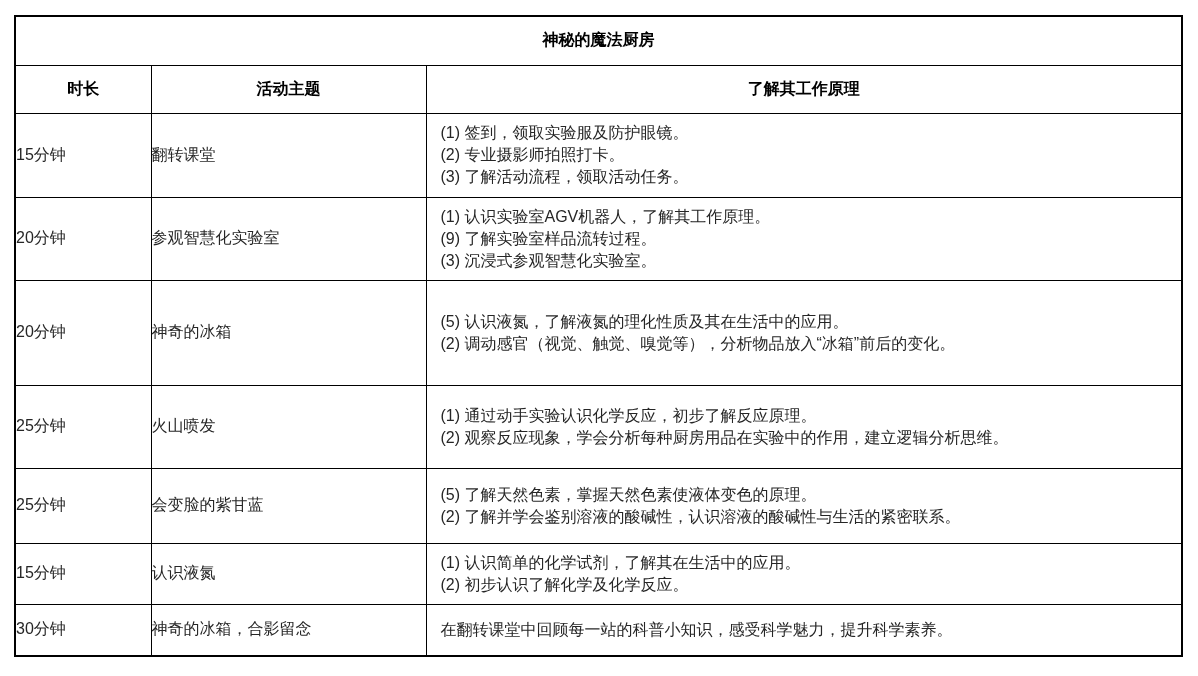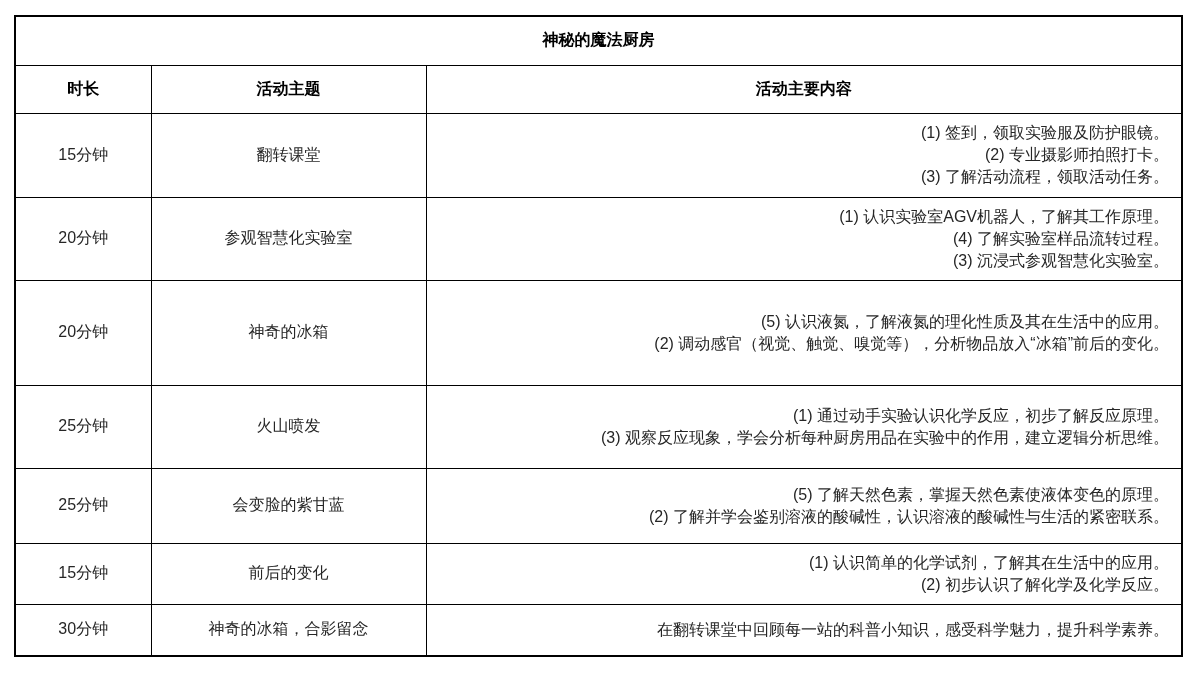--- a/index.html
+++ b/index.html
@@ -34,22 +34,22 @@
     font-weight: bold;
     color: #000000;
   }
   tr.header-row th {
     height: 48px;
     text-align: center;
     font-weight: bold;
     color: #000000;
     margin-left: 6px;
   }
-  td.dur-cell, td.theme-cell { text-align: center; }
-  td.content-cell { padding: 8px 12px 8px 14px; text-align: right; }
+  td.dur-cell, td.theme-cell { }
+  td.content-cell { padding: 8px 12px 8px 14px; }
   td.content-cell .line { line-height: 22px; white-space: nowrap; }
   tr.r1 { height: 84px; }
   tr.r2 { height: 82px; }
   tr.r3 { height: 105px; }
   tr.r4 { height: 83px; }
   tr.r5 { height: 75px; }
   tr.r6 { height: 56px; }
   tr.r7 { height: 52px; }
 </style>
 </head>
@@ -64,73 +64,73 @@
     </colgroup>
 
     <tbody>
         <tr class="title-row">
       <td colspan="3">神秘的魔法厨房</td>
     </tr>
 
     <tr class="header-row">
       <th>时长</th>
       <th>活动主题</th>
-      <th>活动主要内容</th>
+      <th>了解其工作原理</th>
     </tr>
 
     <tr class="r1">
       <td class="dur-cell">15分钟</td>
       <td class="theme-cell">翻转课堂</td>
       <td class="content-cell">
         <div class="line">(1) 签到，领取实验服及防护眼镜。</div>
         <div class="line">(2) 专业摄影师拍照打卡。</div>
         <div class="line">(3) 了解活动流程，领取活动任务。</div>
       </td>
     </tr>
 
     <tr class="r2">
       <td class="dur-cell">20分钟</td>
       <td class="theme-cell">参观智慧化实验室</td>
       <td class="content-cell">
         <div class="line">(1) 认识实验室AGV机器人，了解其工作原理。</div>
-        <div class="line">(4) 了解实验室样品流转过程。</div>
+        <div class="line">(9) 了解实验室样品流转过程。</div>
         <div class="line">(3) 沉浸式参观智慧化实验室。</div>
       </td>
     </tr>
 
     <tr class="r3">
       <td class="dur-cell">20分钟</td>
       <td class="theme-cell">神奇的冰箱</td>
       <td class="content-cell">
         <div class="line">(5) 认识液氮，了解液氮的理化性质及其在生活中的应用。</div>
         <div class="line">(2) 调动感官（视觉、触觉、嗅觉等），分析物品放入“冰箱”前后的变化。</div>
       </td>
     </tr>
 
     <tr class="r4">
       <td class="dur-cell">25分钟</td>
       <td class="theme-cell">火山喷发</td>
       <td class="content-cell">
         <div class="line">(1) 通过动手实验认识化学反应，初步了解反应原理。</div>
-        <div class="line">(3) 观察反应现象，学会分析每种厨房用品在实验中的作用，建立逻辑分析思维。</div>
+        <div class="line">(2) 观察反应现象，学会分析每种厨房用品在实验中的作用，建立逻辑分析思维。</div>
       </td>
     </tr>
 
     <tr class="r5">
       <td class="dur-cell">25分钟</td>
       <td class="theme-cell">会变脸的紫甘蓝</td>
       <td class="content-cell">
         <div class="line">(5) 了解天然色素，掌握天然色素使液体变色的原理。</div>
         <div class="line">(2) 了解并学会鉴别溶液的酸碱性，认识溶液的酸碱性与生活的紧密联系。</div>
       </td>
     </tr>
 
     <tr class="r6">
       <td class="dur-cell">15分钟</td>
-      <td class="theme-cell">前后的变化</td>
+      <td class="theme-cell">认识液氮</td>
       <td class="content-cell">
         <div class="line">(1) 认识简单的化学试剂，了解其在生活中的应用。</div>
         <div class="line">(2) 初步认识了解化学及化学反应。</div>
       </td>
     </tr>
 
     <tr class="r7">
       <td class="dur-cell">30分钟</td>
       <td class="theme-cell">神奇的冰箱，合影留念</td>
       <td class="content-cell">

